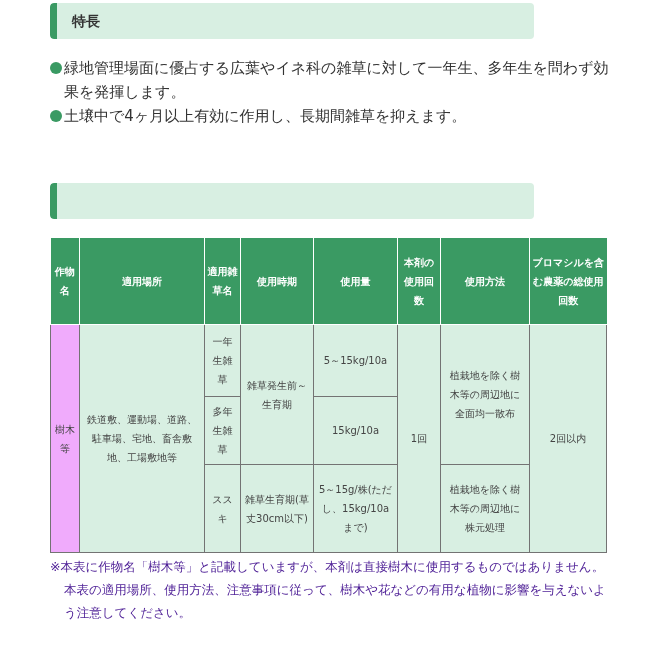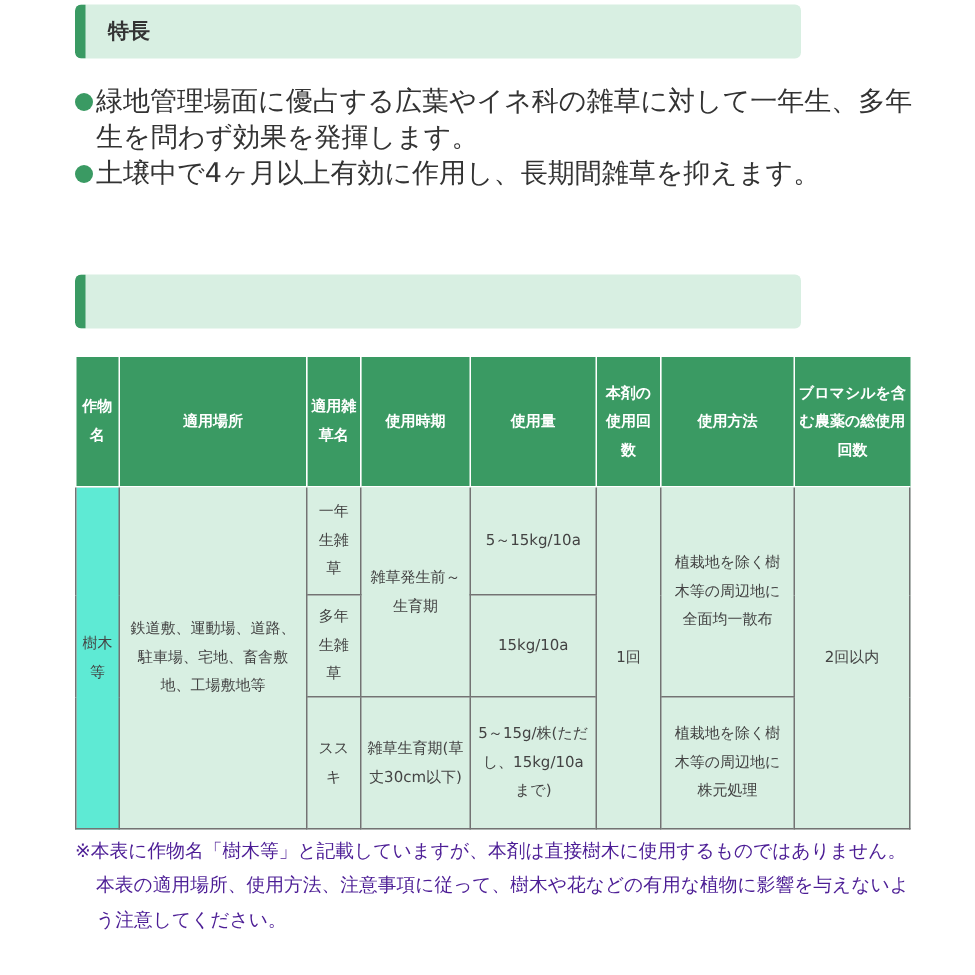--- a/index.html
+++ b/index.html
@@ -18,21 +18,21 @@
   }
   .section-header .title {
     position: absolute; left: 22px; top: 0; line-height: 36px;
     font-size: 14px; font-weight: bold; color: #333;
   }
   #h1 { top: 3px; }
   #h2 { top: 183px; }
 
   .features { position: absolute; left: 50px; top: 56px; width: 560px; margin: 0; padding: 0; list-style: none; }
   .features li {
-    position: relative; padding-left: 14px; font-size: 18px; line-height: 24px; color: #333;
+    position: relative; padding-left: 14px; font-size: 15px; line-height: 24px; color: #333;
   }
   .features .dot {
     position: absolute; left: 0; top: 6px; width: 12px; height: 12px; border-radius: 50%;
     background: #3a9a63;
   }
 
   table.reg {
     position: absolute; left: 50px; top: 238px; width: 556px;
     border-collapse: collapse; table-layout: fixed;
     font-size: 10px;
@@ -41,21 +41,21 @@
     background: #3a9a63; color: #ffffff; font-weight: bold;
     border: 1px solid #ffffff; border-top: none; text-align: center; vertical-align: middle;
     line-height: 19px; padding: 4px 2px; height: 78px;
   }
   table.reg th:first-child { border-left: none; }
   table.reg th:last-child { border-right: none; }
   table.reg td {
     background: #d8efe2; color: #444; border: 1px solid #737373;
     text-align: center; vertical-align: middle; line-height: 19px; padding: 2px 4px;
   }
-  table.reg td.crop { background: #5eead4; color: #444; }
+  table.reg td.crop { background: #f0abfc; color: #444; }
   .notes {
     position: absolute; left: 50px; top: 555px; width: 560px; font-size: 12.5px; line-height: 23px; color: #4c1d95;
   }
   .notes p { margin: 0; padding-left: 14px; text-indent: -14px; }
   .notes p.indent { padding-left: 14px; text-indent: 0; }
 </style>
 </head>
 <body>
 
 <div class="section-header" id="h1">

